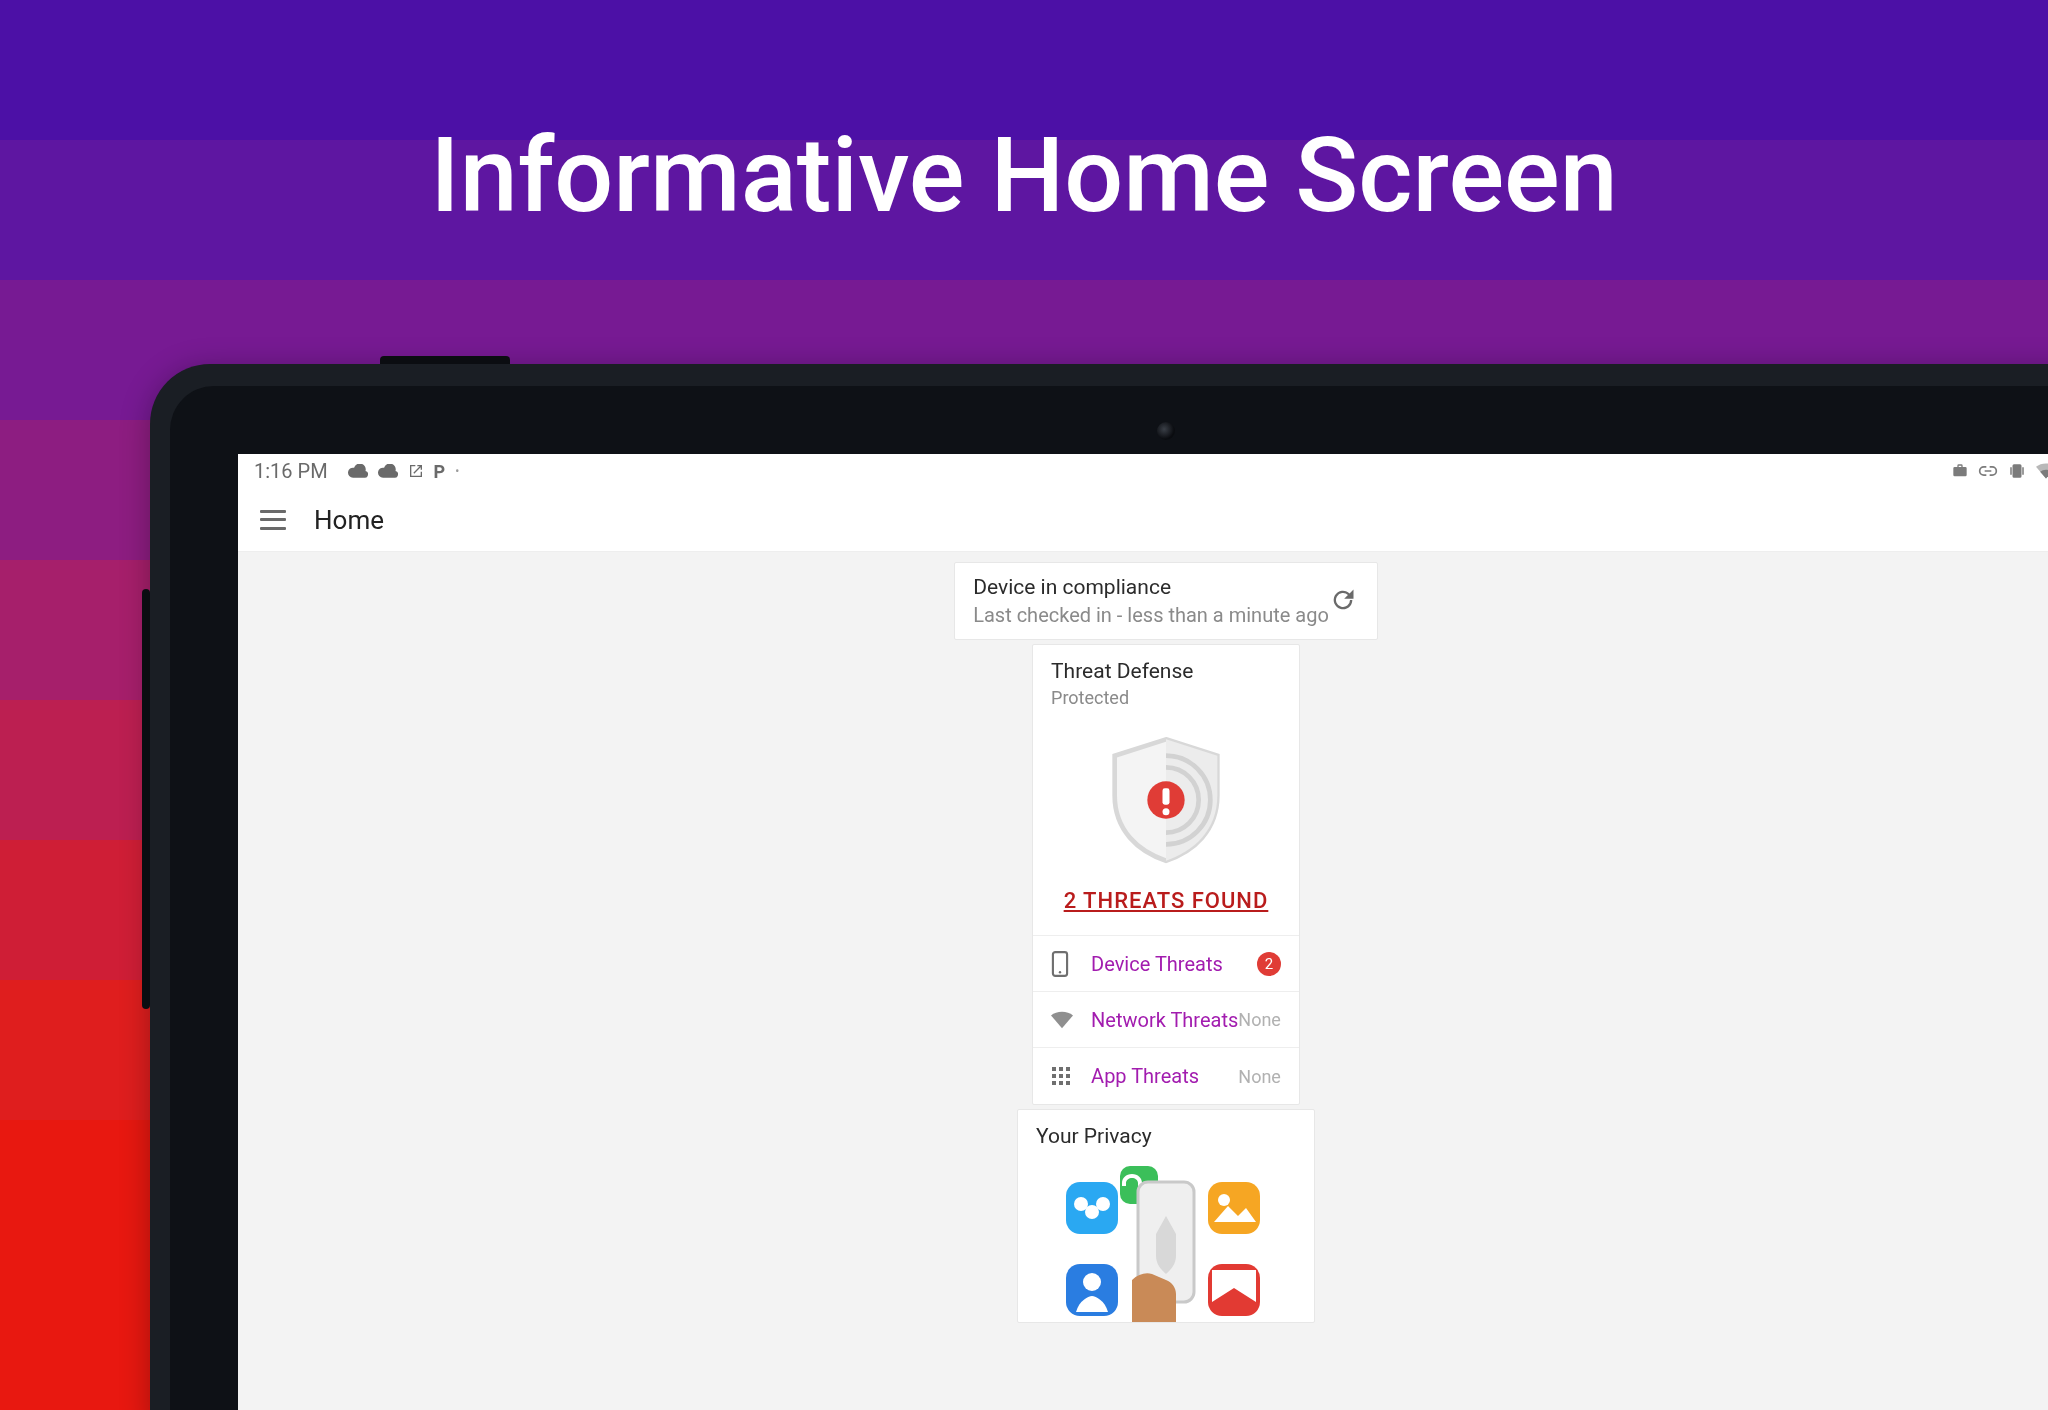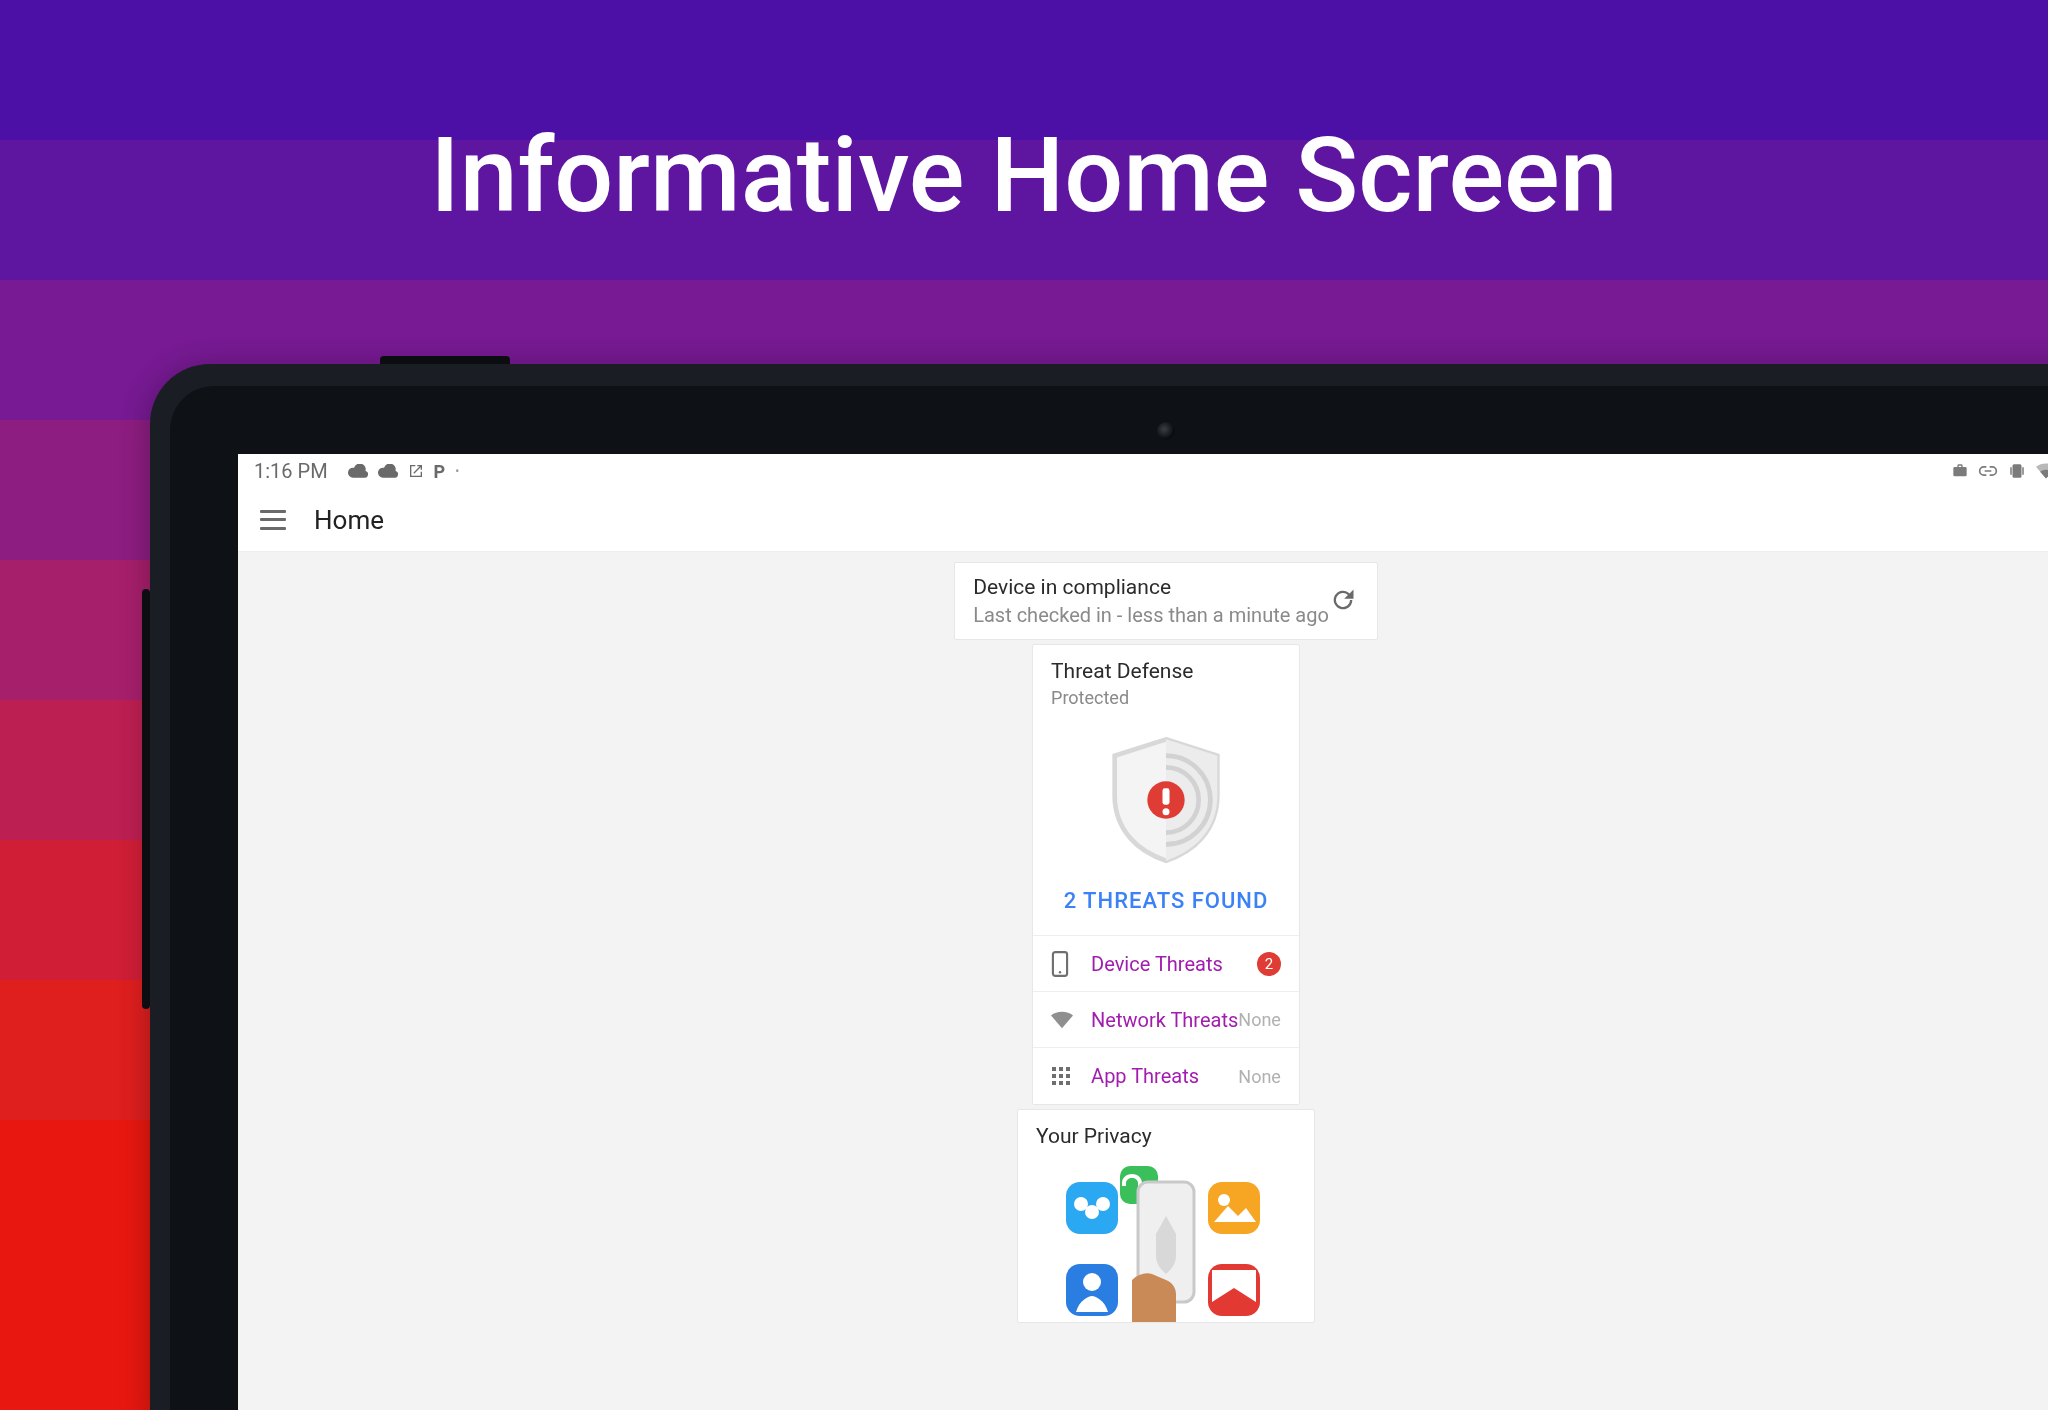--- a/index.html
+++ b/index.html
@@ -81,21 +81,21 @@
   .card-compliance .texts .t1 { font-size:21px; color:#2b2b2b; }
   .card-compliance .texts .t2 { font-size:20px; color:#8a8a8a; margin-top:4px; }
   .refresh-btn { width:30px; height:30px; cursor:pointer; color:#6a6a6a; }
 
   .card-threat { padding: 14px 0 0 0; }
   .card-threat .head { padding: 0 18px; }
   .card-threat .head .t1 { font-size:21px; color:#2b2b2b; }
   .card-threat .head .t2 { font-size:18px; color:#8a8a8a; margin-top:4px; }
   .shield-wrap { display:flex; flex-direction:column; align-items:center; padding: 22px 0 22px 0; }
   .shield-svg { width: 140px; height: 140px; }
-  .threats-found { color:#3b82f6; font-size:22px; letter-spacing:1px; margin-top:14px; font-weight:500; }
+  .threats-found { color:#b91c1c; font-size:22px; letter-spacing:1px; margin-top:14px; font-weight:500;text-decoration:underline; }
 
   .threat-list { border-top:1px solid #eee; }
   .threat-row {
     display:flex; align-items:center; height:56px; padding:0 18px;
     border-bottom:1px solid #eee; cursor:pointer;
   }
   .threat-row:last-child { border-bottom:none; }
   .threat-row .ticon { width:24px; height:24px; margin-right:16px; color:#6f6f6f; display:flex; align-items:center; }
   .threat-row .tlabel { font-size:20px; color:#a21caf; flex:1; }
   .threat-row .tval { font-size:18px; color:#b1b1b1; }

